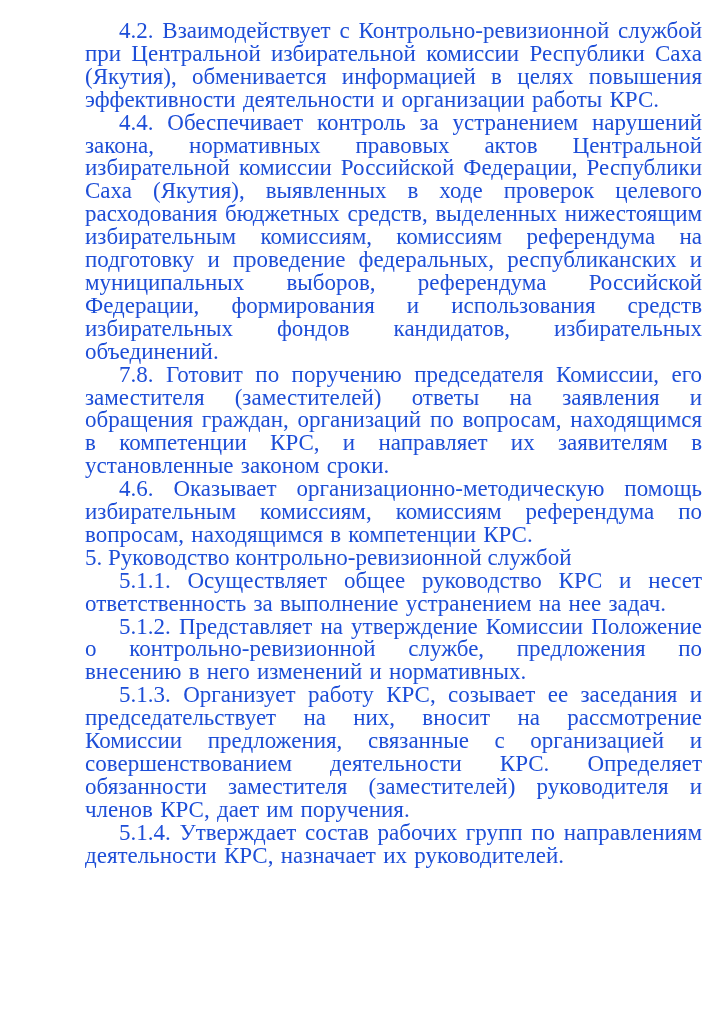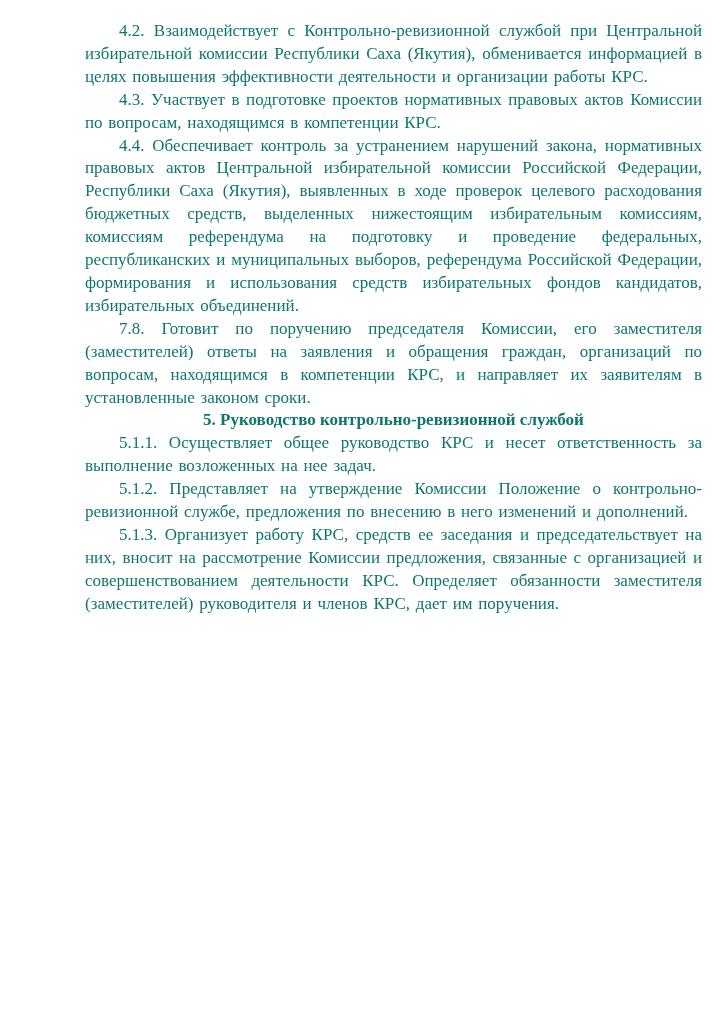--- a/index.html
+++ b/index.html
@@ -9,42 +9,43 @@
   }
   .page {
     position: relative;
     width: 724px;
     height: 1024px;
     background: #ffffff;
     overflow: hidden;
     box-sizing: border-box;
     padding: 20px 22px 0 85px;
     font-family: "Liberation Serif", "DejaVu Serif", serif;
-    font-size: 17px;
+    font-size: 23px;
     line-height: 22.9px;
-    color: #0f766e;
+    color: #1d4ed8;
   }
   .para {
     margin: 0;
     text-align: justify;
     text-indent: 34px;
     word-spacing: 1.5px;
   }
   .heading {
     margin: 0;
-    text-align: center;
+    text-align: left;
     text-indent: 0;
-    font-weight: bold;
+    font-weight: normal;
   }
 </style>
 </head>
 <body>
 
 <div class="page">
   <p class="para">4.2. Взаимодействует с Контрольно-ревизионной службой при Центральной избирательной комиссии Республики Саха (Якутия), обменивается информацией в целях повышения эффективности деятельности и организации работы КРС.</p>
-  <p class="para">4.3. Участвует в подготовке проектов нормативных правовых актов Комиссии по вопросам, находящимся в компетенции КРС.</p>
   <p class="para">4.4. Обеспечивает контроль за устранением нарушений закона, нормативных правовых актов Центральной избирательной комиссии Российской Федерации,  Республики Саха (Якутия), выявленных в ходе проверок целевого расходования бюджетных средств, выделенных нижестоящим избирательным комиссиям, комиссиям референдума на подготовку и проведение федеральных, республиканских и муниципальных выборов, референдума Российской Федерации, формирования и использования средств избирательных фондов кандидатов, избирательных объединений.</p>
   <p class="para">7.8. Готовит по поручению председателя Комиссии, его заместителя (заместителей) ответы на заявления и обращения граждан, организаций по вопросам, находящимся в компетенции КРС, и направляет их заявителям в установленные законом сроки.</p>
+  <p class="para">4.6. Оказывает организационно-методическую помощь избирательным комиссиям, комиссиям референдума по вопросам, находящимся в компетенции КРС.</p>
   <p class="heading">5. Руководство контрольно-ревизионной службой</p>
-  <p class="para">5.1.1. Осуществляет общее руководство КРС и несет ответственность за выполнение возложенных на нее задач.</p>
-  <p class="para">5.1.2. Представляет на утверждение Комиссии Положение о контрольно-ревизионной службе, предложения по внесению в него изменений и дополнений.</p>
-  <p class="para">5.1.3. Организует работу КРС, средств ее заседания и председательствует на них, вносит на рассмотрение Комиссии предложения, связанные с организацией и совершенствованием деятельности КРС. Определяет обязанности заместителя (заместителей) руководителя и членов КРС, дает им поручения.</p>
+  <p class="para">5.1.1. Осуществляет общее руководство КРС и несет ответственность за выполнение устранением на нее задач.</p>
+  <p class="para">5.1.2. Представляет на утверждение Комиссии Положение о контрольно-ревизионной службе, предложения по внесению в него изменений и нормативных.</p>
+  <p class="para">5.1.3. Организует работу КРС, созывает ее заседания и председательствует на них, вносит на рассмотрение Комиссии предложения, связанные с организацией и совершенствованием деятельности КРС. Определяет обязанности заместителя (заместителей) руководителя и членов КРС, дает им поручения.</p>
+  <p class="para">5.1.4. Утверждает состав рабочих групп по направлениям деятельности КРС, назначает их руководителей.</p>
 </div>
 
 </body></html>

